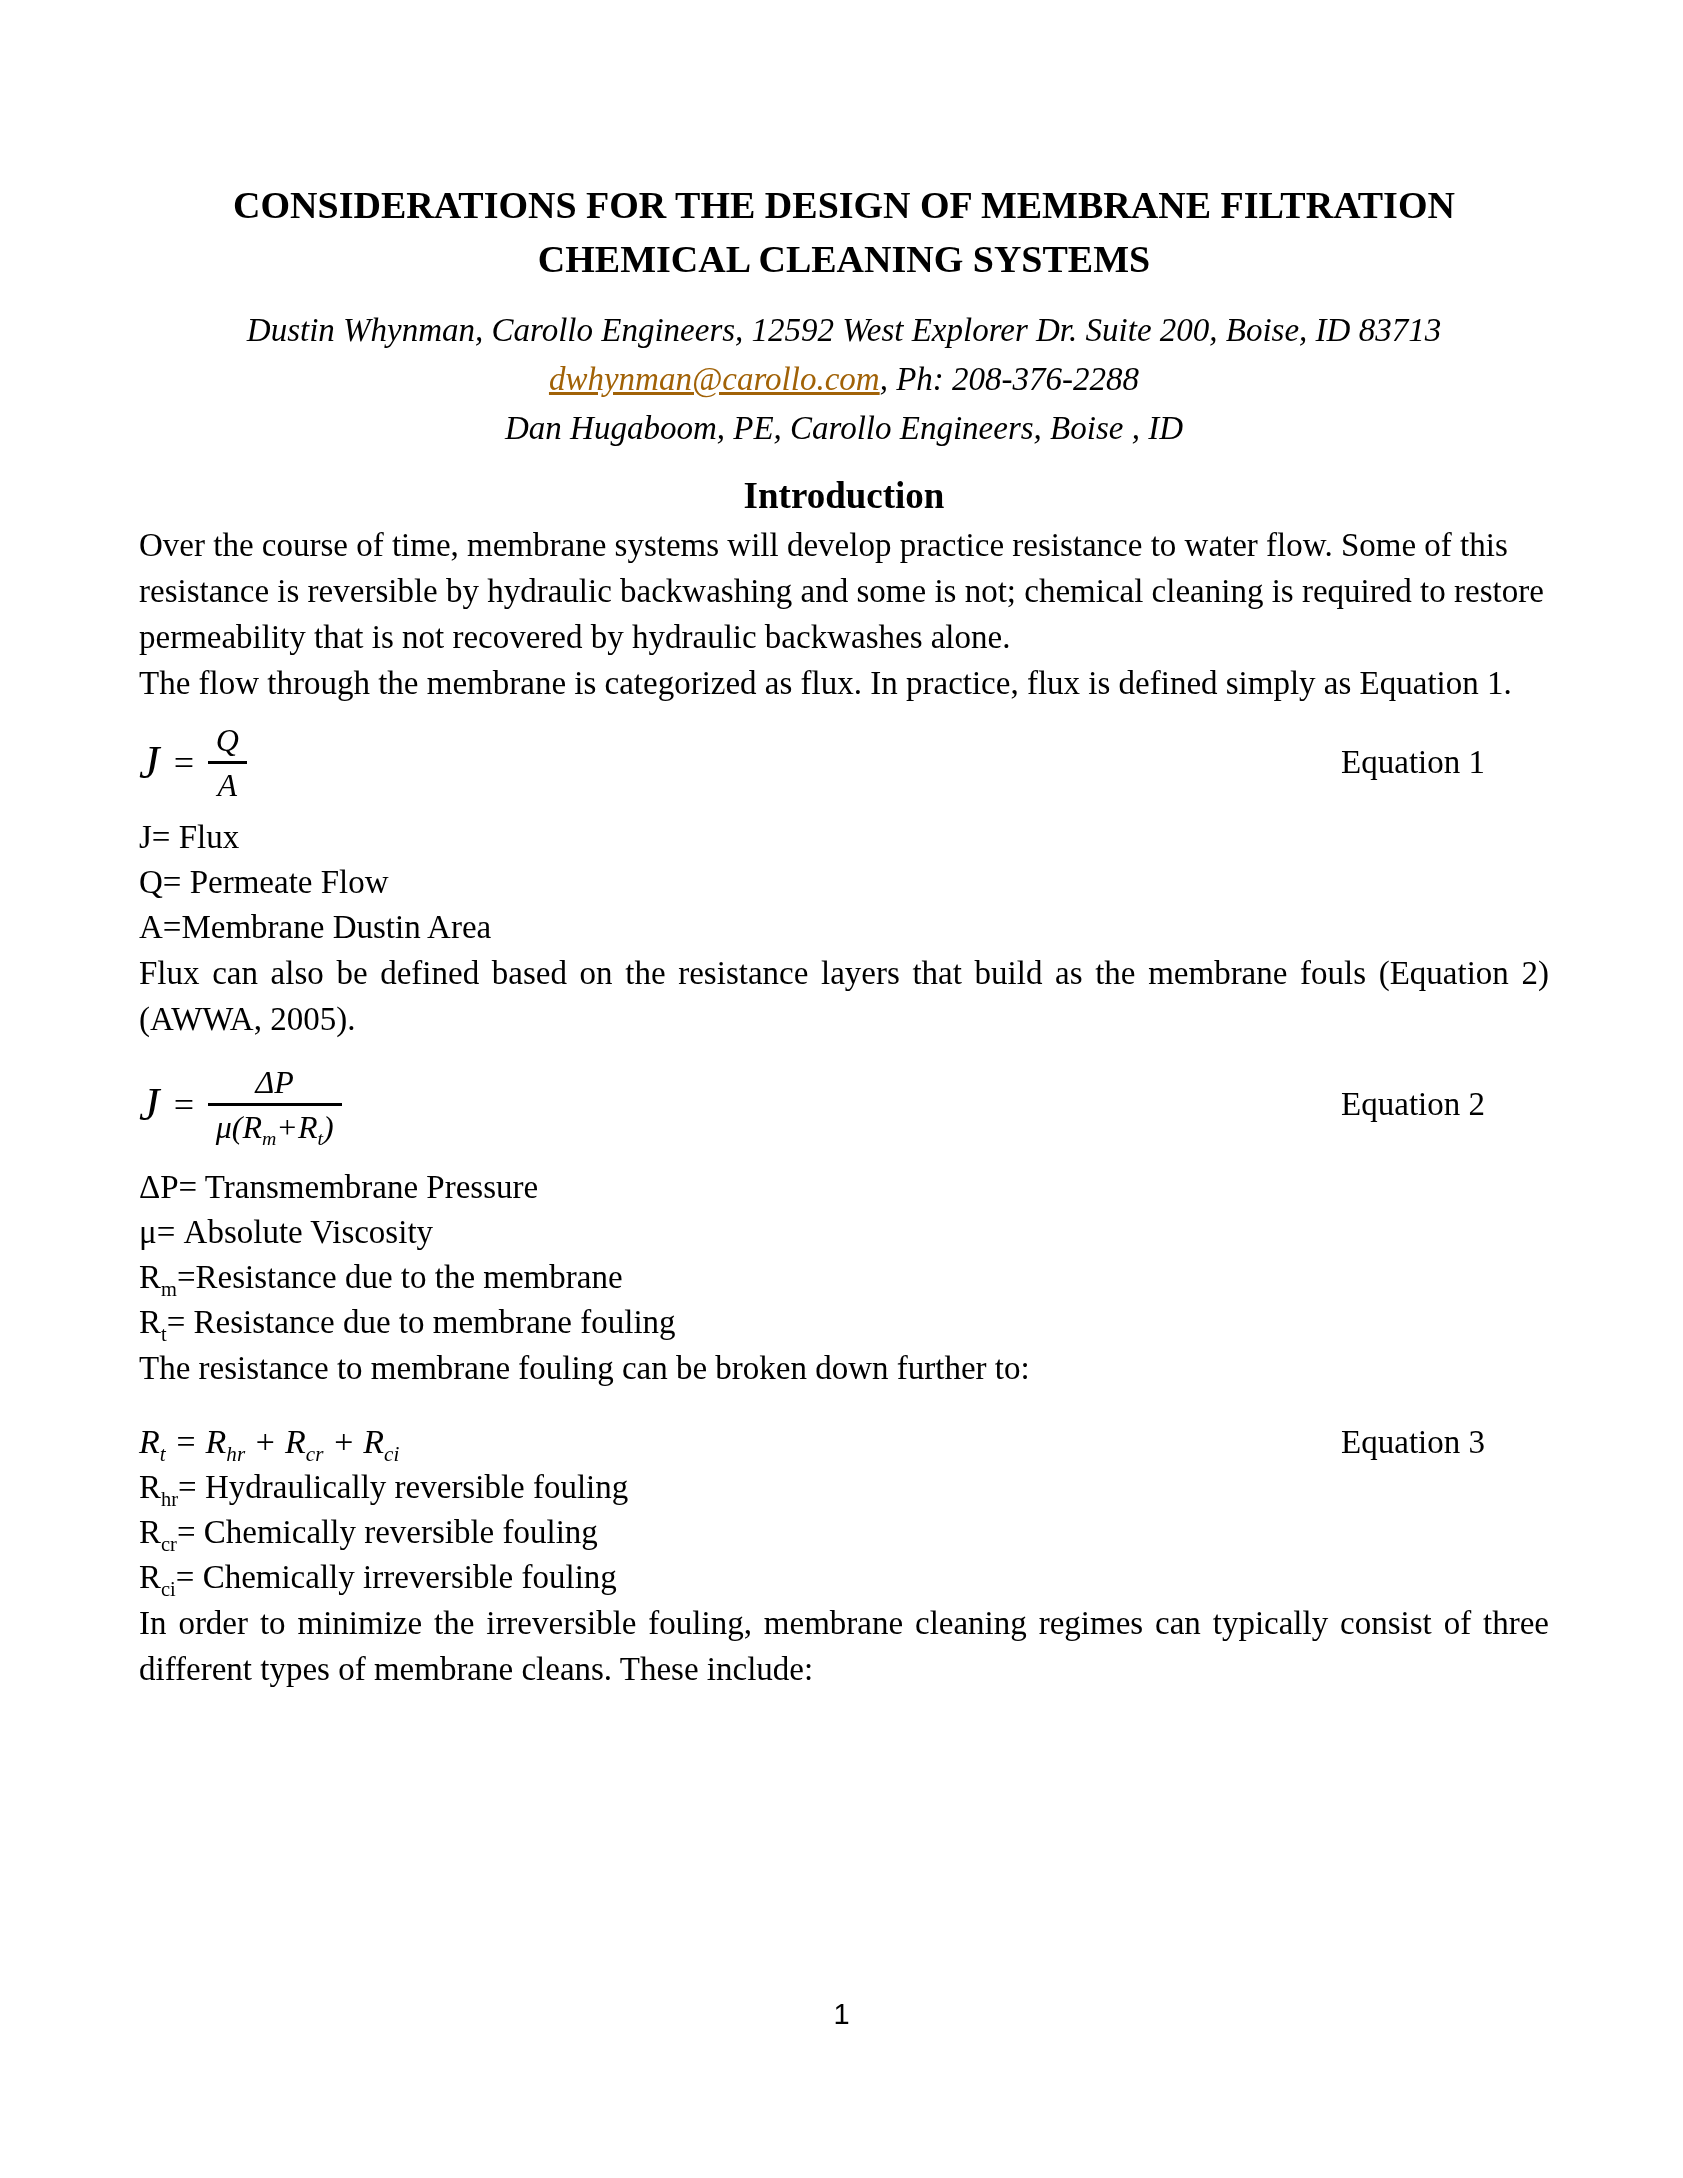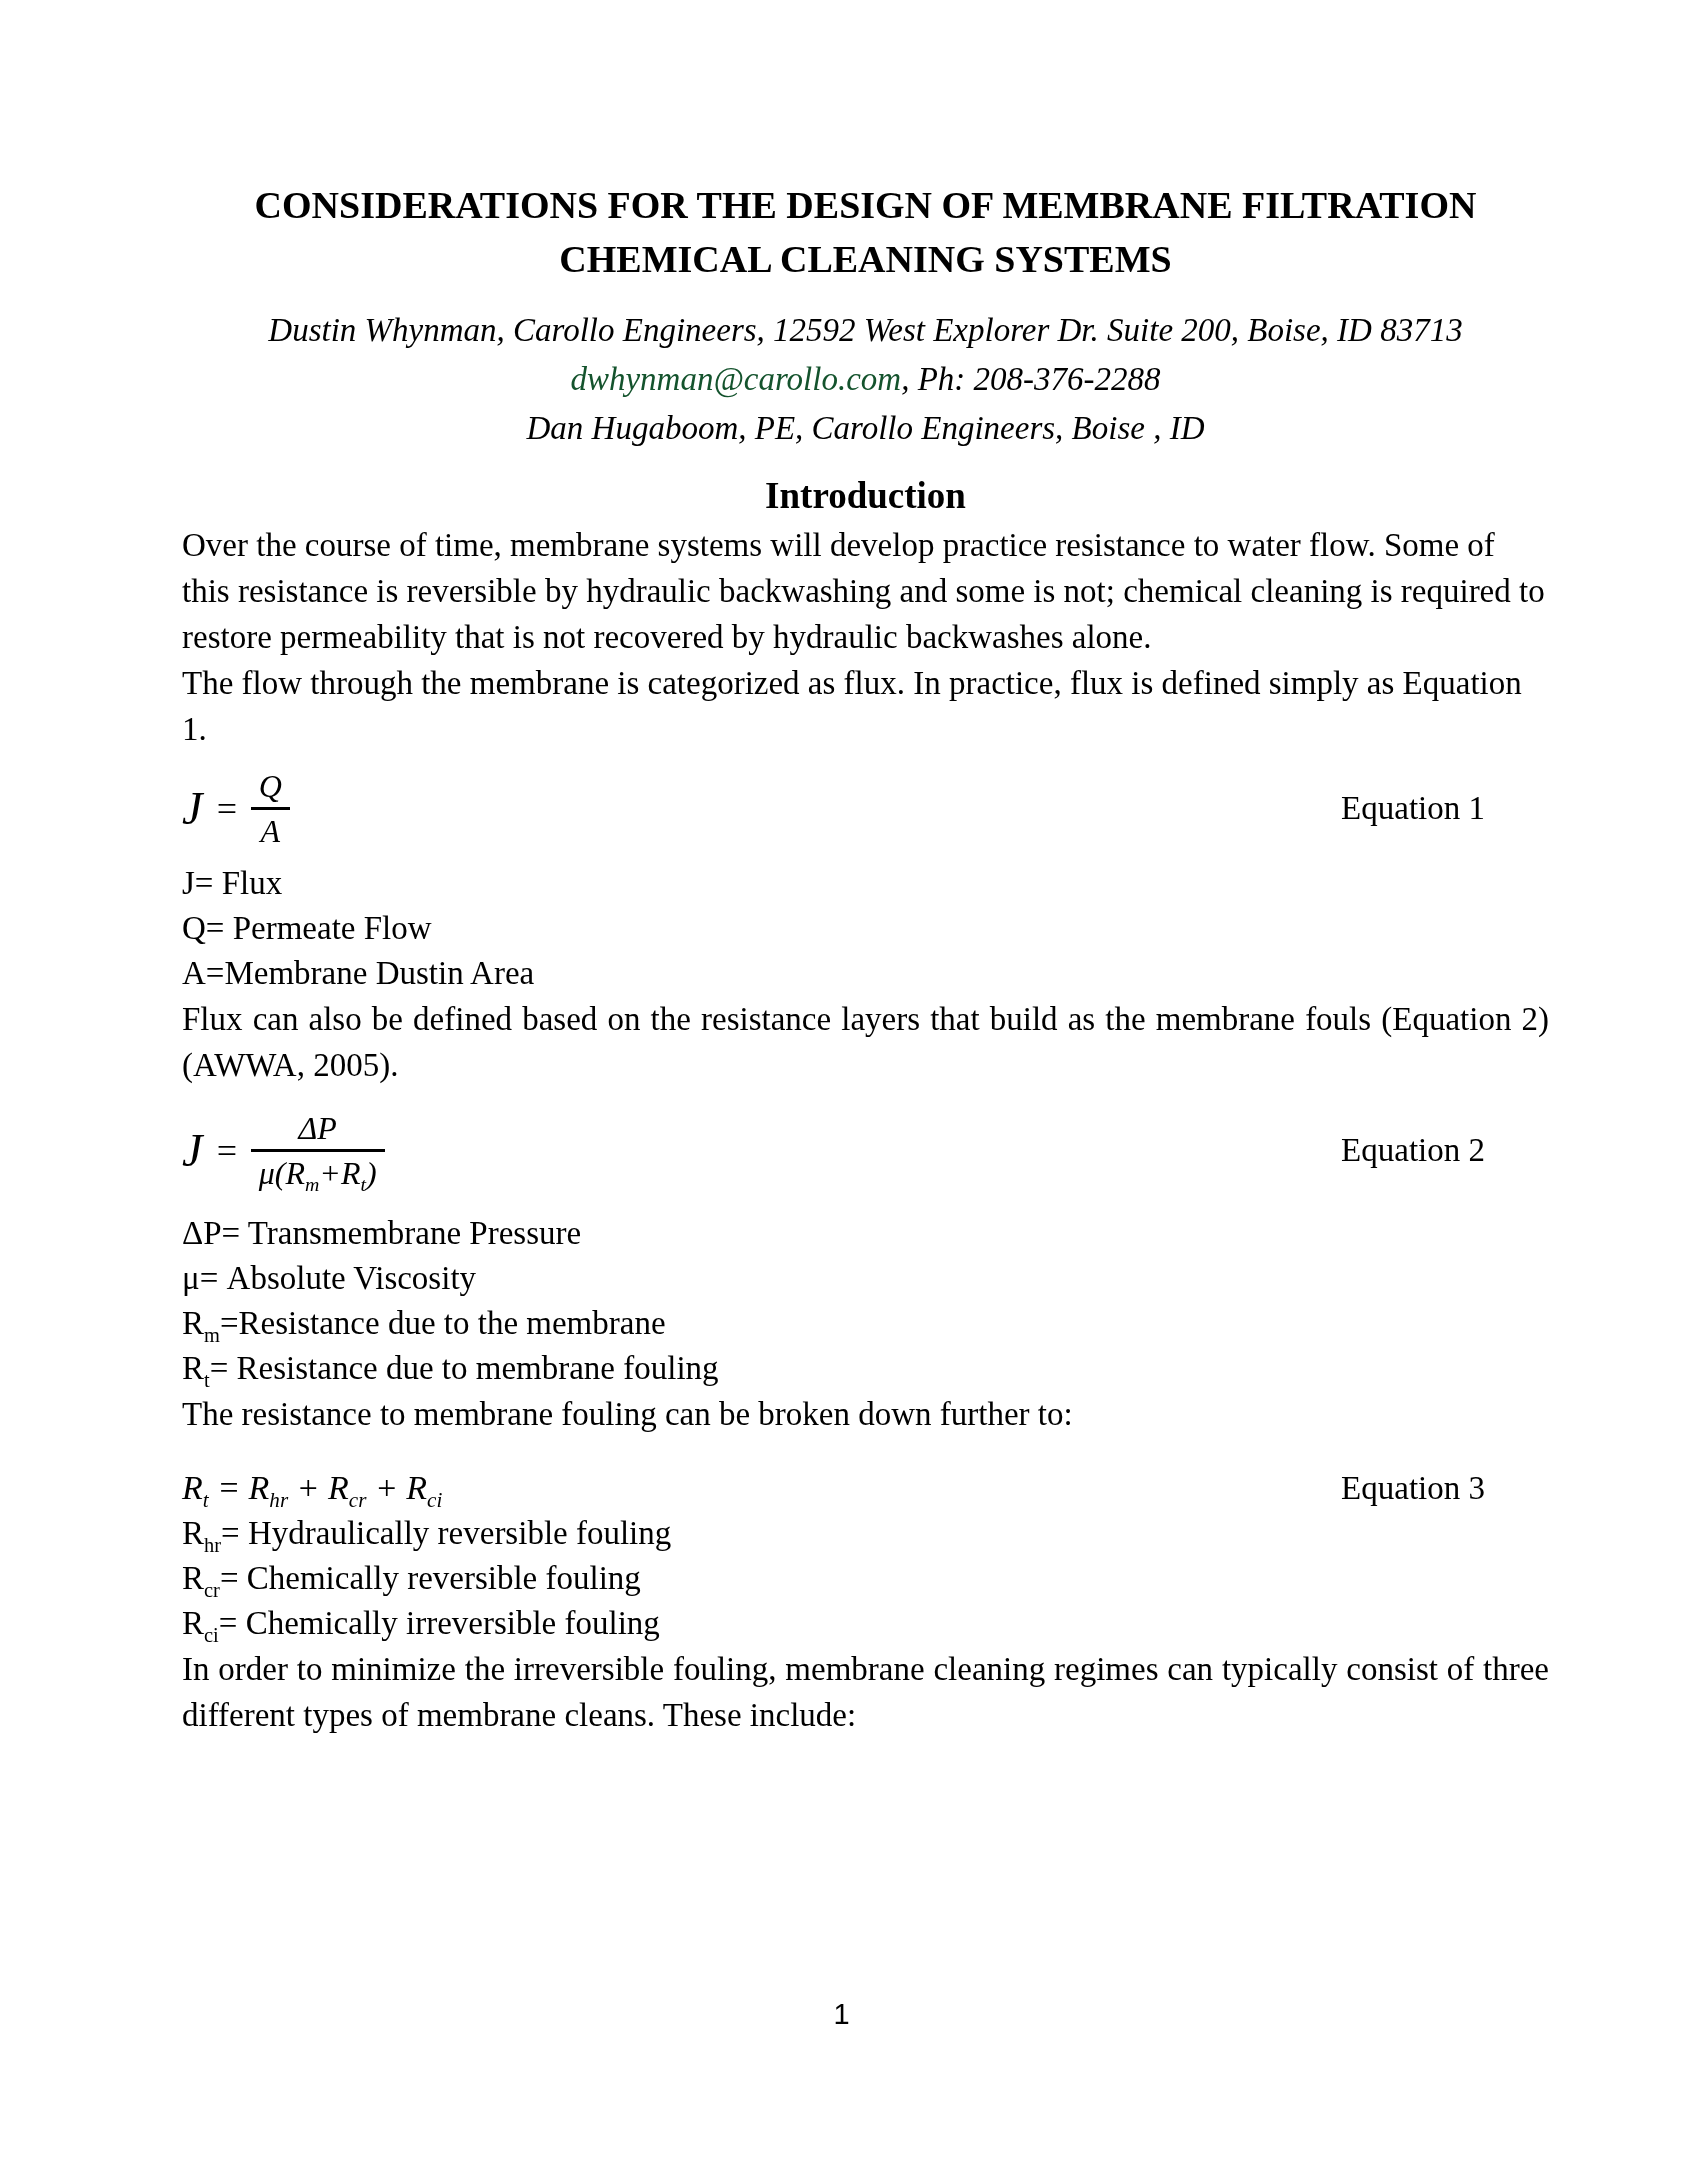--- a/index.html
+++ b/index.html
@@ -5,37 +5,38 @@
   html, body { margin: 0; padding: 0; }
   .page {
     position: relative;
     width: 1683px;
     height: 2178px;
     background: #ffffff;
     color: #000000;
     font-family: "Liberation Serif", serif;
     overflow: hidden;
   }
-  .content { padding: 178px 134px 0 139px; margin-left: 43px; }
+  .content { padding: 178px 134px 0 139px; }
 
   .title {
     text-align: center;
     font-weight: bold;
     font-size: 38px;
     line-height: 54px;
   }
   .byline {
     text-align: center;
     font-style: italic;
     font-size: 33px;
     line-height: 49px;
     margin-top: 20px;
   }
   .byline a.email {
-    color: #14532d;
+    color: #a16207;
+    text-decoration: underline;
     cursor: pointer;
   }
   .heading {
     text-align: center;
     font-weight: bold;
     font-size: 37px;
     margin-top: 16px;
     line-height: 53px;
   }
   p.body {

